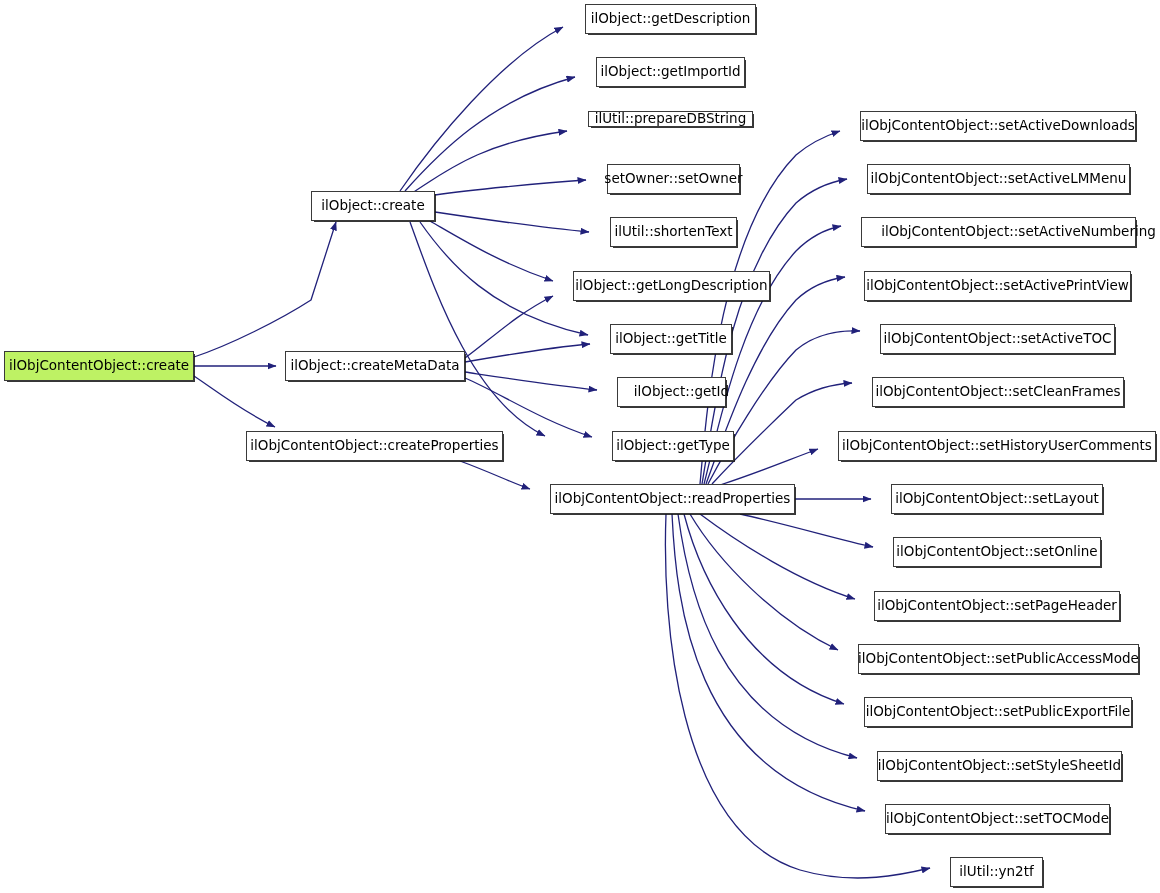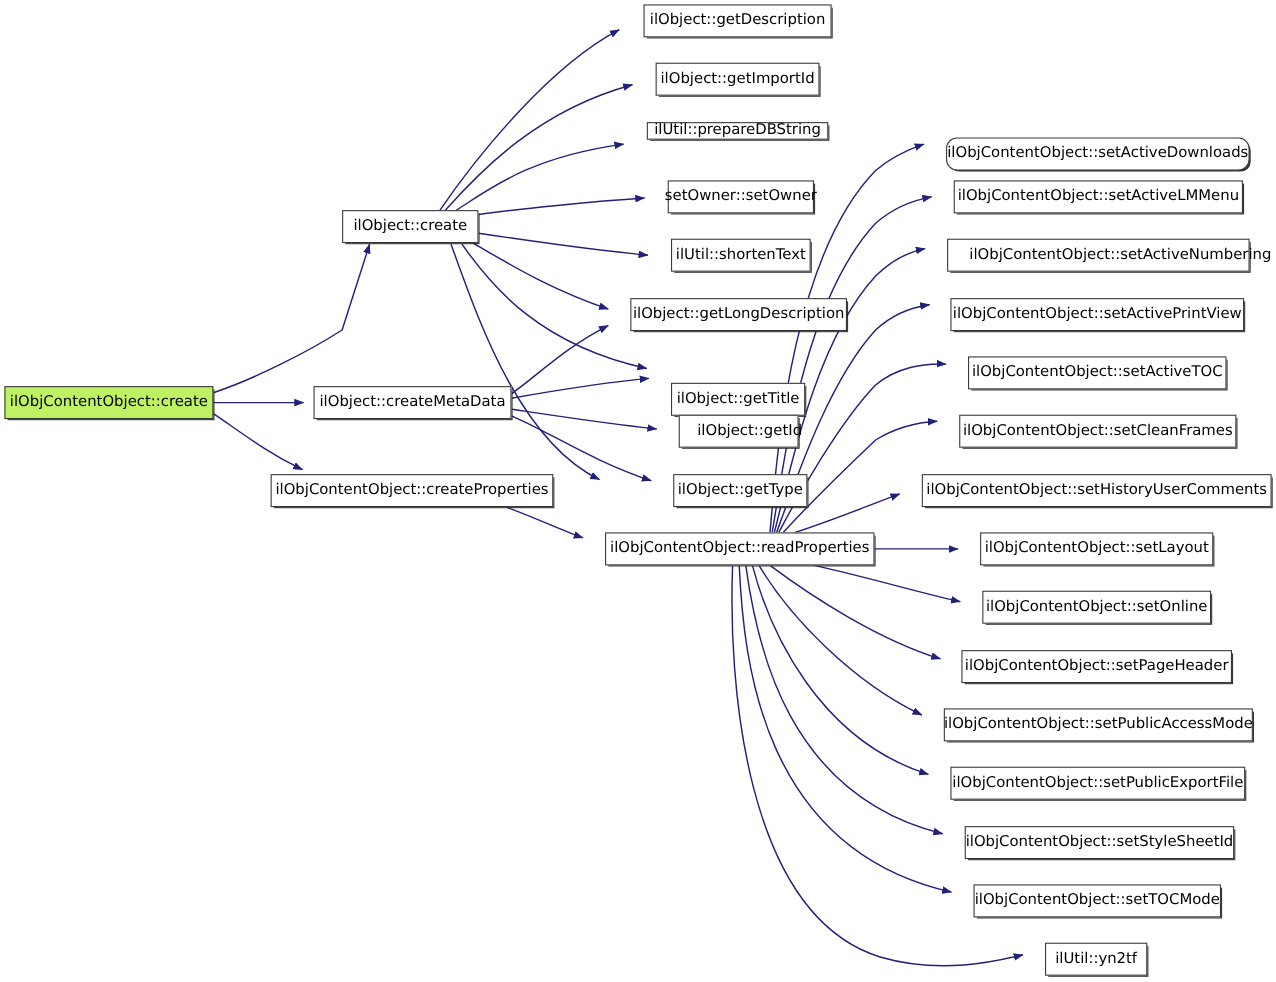--- a/index.html
+++ b/index.html
@@ -116,33 +116,33 @@
       </div>
       <div class="node" style="left: 607px; top: 164px; width: 133px; height: 30px;">
         <span class="node-label">setOwner::setOwner</span>
       </div>
       <div class="node" style="left: 610px; top: 217px; width: 127px; height: 30px;">
         <span class="node-label">ilUtil::shortenText</span>
       </div>
       <div class="node" style="left: 573px; top: 271px; width: 197px; height: 30px;">
         <span class="node-label">ilObject::getLongDescription</span>
       </div>
-      <div class="node" style="left: 610px; top: 324px; width: 122px; height: 30px; margin-top: 24px;">
+      <div class="node" style="left: 610px; top: 324px; width: 122px; height: 30px;">
         <span class="node-label">ilObject::getTitle</span>
       </div>
       <div class="node" style="left: 617px; top: 377px; width: 109px; height: 30px; padding-left: 20px;">
         <span class="node-label">ilObject::getId</span>
       </div>
       <div class="node" style="left: 612px; top: 431px; width: 122px; height: 30px;">
         <span class="node-label">ilObject::getType</span>
       </div>
       <div class="node" style="left: 550px; top: 484px; width: 245px; height: 30px;">
         <span class="node-label">ilObjContentObject::readProperties</span>
       </div>
-      <div class="node" style="left: 860px; top: 125px; width: 276px; height: 30px; border-radius: 10px;">
+      <div class="node" style="left: 860px; top: 111px; width: 276px; height: 30px;">
         <span class="node-label">ilObjContentObject::setActiveDownloads</span>
       </div>
       <div class="node" style="left: 867px; top: 164px; width: 263px; height: 30px;">
         <span class="node-label">ilObjContentObject::setActiveLMMenu</span>
       </div>
       <div class="node" style="left: 861px; top: 217px; width: 275px; height: 30px; padding-left: 40px;">
         <span class="node-label">ilObjContentObject::setActiveNumbering</span>
       </div>
       <div class="node" style="left: 864px; top: 271px; width: 267px; height: 30px;">
         <span class="node-label">ilObjContentObject::setActivePrintView</span>

